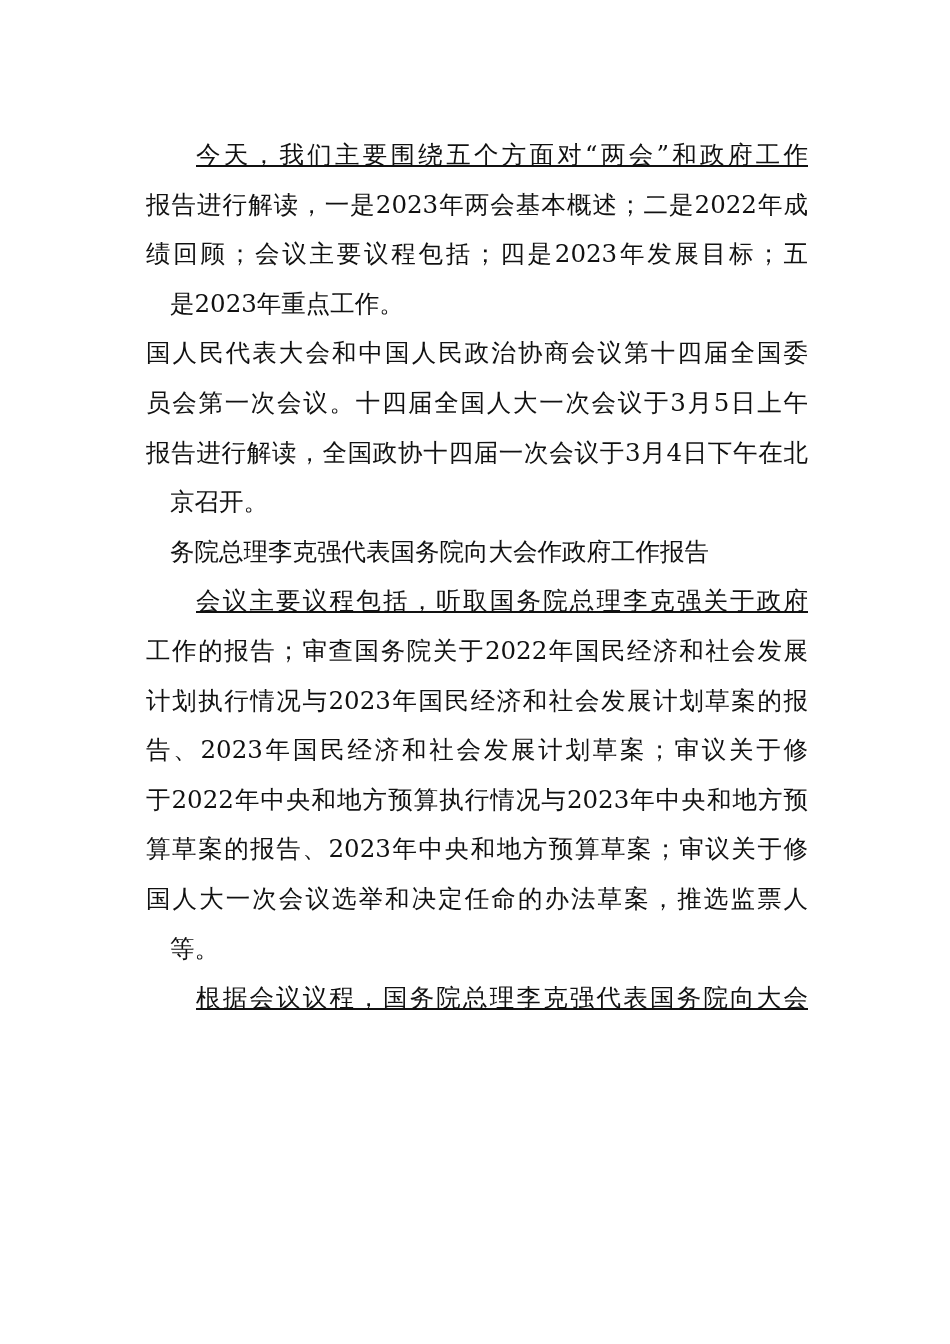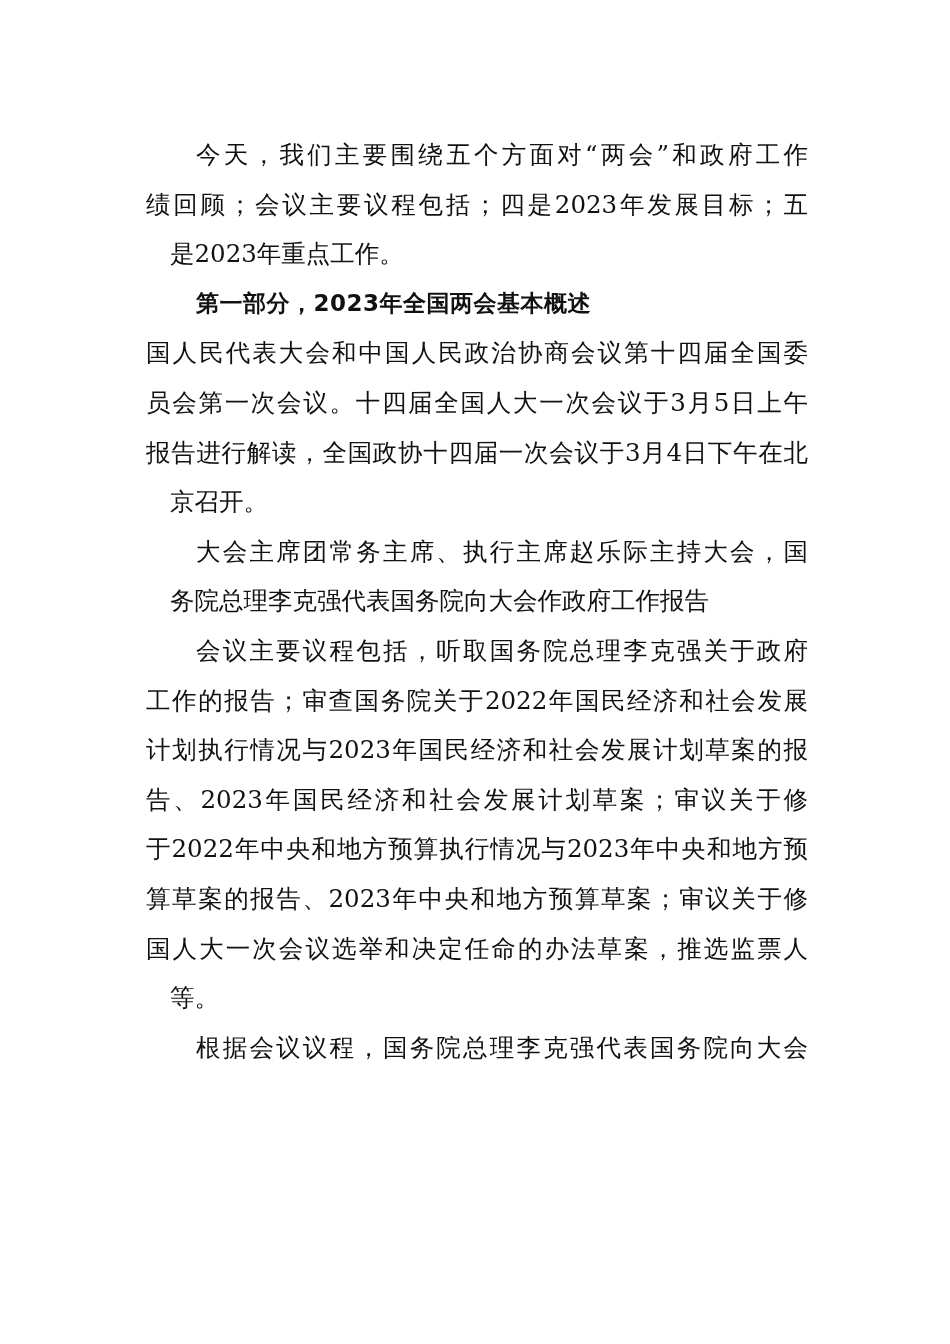--- a/index.html
+++ b/index.html
@@ -29,54 +29,54 @@
       text-align: justify;
       text-align-last: justify;
       letter-spacing: 0;
     }
     .line.last {
       text-align-last: left;
       margin-left: 24px;
     }
     .line.indent {
       padding-left: 50px;
+      text-decoration: underline;
     }
     .heading {
       font-family: "DejaVu Sans", "Liberation Sans", sans-serif;
       font-weight: bold;
       font-size: 23px;
       padding-left: 50px;
       height: 49.6px;
       line-height: 49.6px;
       white-space: nowrap;
       letter-spacing: 0.5px;
     }
   </style>
 </head>
 <body>
 
 <div class="page">
 
   <div>
     <div class="line indent">今天，我们主要围绕五个方面对“两会”和政府工作</div>
+    <div class="line">报告进行解读，一是2023年两会基本概述；二是2022年成</div>
     <div class="line">绩回顾；会议主要议程包括；四是2023年发展目标；五</div>
     <div class="line last">是2023年重点工作。</div>
   </div>
 
-  <div class="heading">第一部分，2023年全国两会基本概述</div>
 
   <div>
     <div class="line">国人民代表大会和中国人民政治协商会议第十四届全国委</div>
     <div class="line">员会第一次会议。十四届全国人大一次会议于3月5日上午</div>
     <div class="line">报告进行解读，全国政协十四届一次会议于3月4日下午在北</div>
     <div class="line last">京召开。</div>
   </div>
 
   <div>
-    <div class="line indent">大会主席团常务主席、执行主席赵乐际主持大会，国</div>
     <div class="line last">务院总理李克强代表国务院向大会作政府工作报告</div>
   </div>
 
   <div>
     <div class="line indent">会议主要议程包括，听取国务院总理李克强关于政府</div>
     <div class="line">工作的报告；审查国务院关于2022年国民经济和社会发展</div>
     <div class="line">计划执行情况与2023年国民经济和社会发展计划草案的报</div>
     <div class="line">告、2023年国民经济和社会发展计划草案；审议关于修</div>
     <div class="line">于2022年中央和地方预算执行情况与2023年中央和地方预</div>
     <div class="line">算草案的报告、2023年中央和地方预算草案；审议关于修</div>

